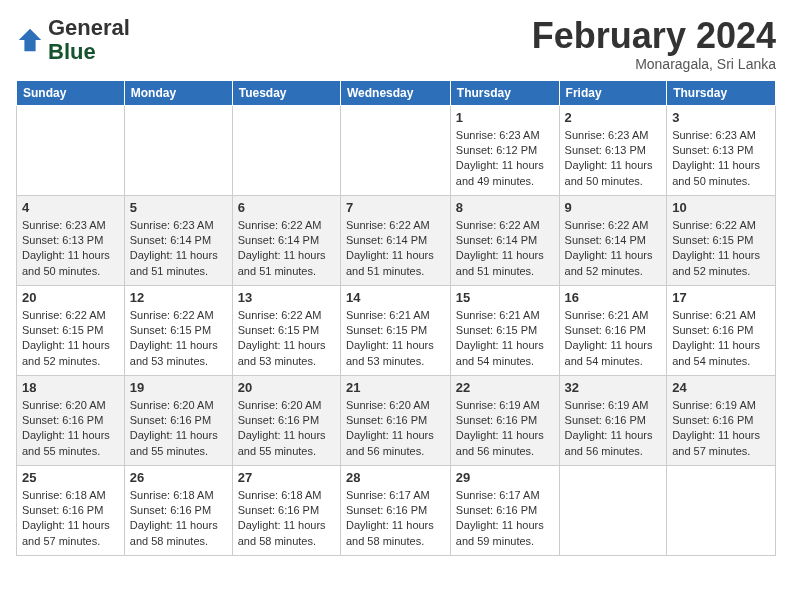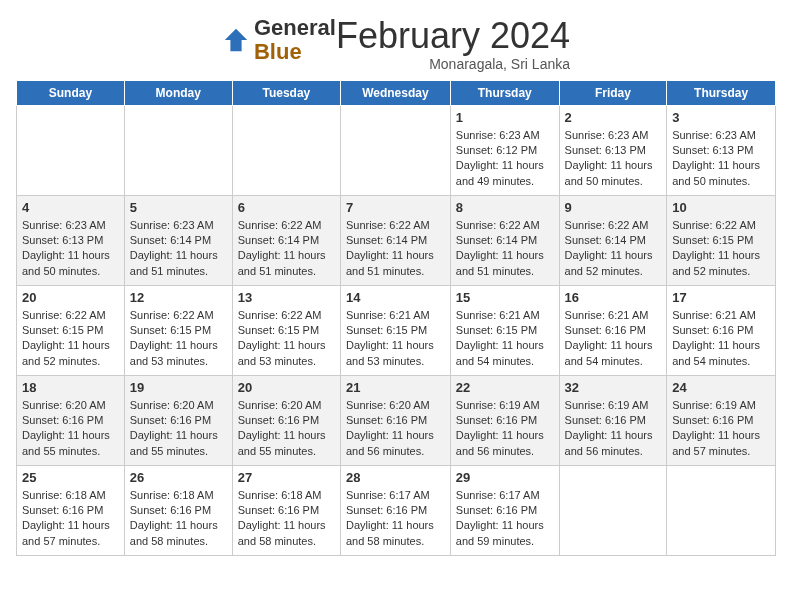--- a/index.html
+++ b/index.html
@@ -5,62 +5,62 @@
     * { box-sizing: border-box; margin: 0; padding: 0; }
     body {
       font-family: Arial, sans-serif;
       background: #fff;
       width: 792px;
       min-height: 612px;
       padding: 16px;
     }
     .header {
       display: flex;
-      justify-content: center;
+      justify-content: space-between;
       align-items: flex-start;
       margin-bottom: 8px;
     }
     .logo {
       display: flex;
       align-items: center;
       gap: 4px;
     }
     .logo-text {
       font-size: 22px;
       font-weight: bold;
       line-height: 1.1;
     }
     .logo-general { color: #333; }
-    .logo-blue { color: #a16207; }
+    .logo-blue { color: #14532d; }
     .logo-icon {
       width: 28px;
       height: 28px;
     }
     .title-block {
       text-align: right;
     }
     .month-year {
       font-size: 36px;
-      font-weight: normal;
+      font-weight: bold;
       color: #333;
       line-height: 1.1;
     }
     .location {
       font-size: 14px;
       color: #555;
     }
     table {
       width: 100%;
       border-collapse: collapse;
       font-size: 11px;
     }
     thead th {
       background-color: #2e6fba;
       color: #fff;
-      text-align: center;
+      text-align: left;
       padding: 5px 6px;
       font-size: 12px;
       font-weight: bold;
       border: 1px solid #fff;
     }
     tbody td {
       border: 1px solid #ccc;
       vertical-align: top;
       padding: 4px 5px;
       height: 90px;

